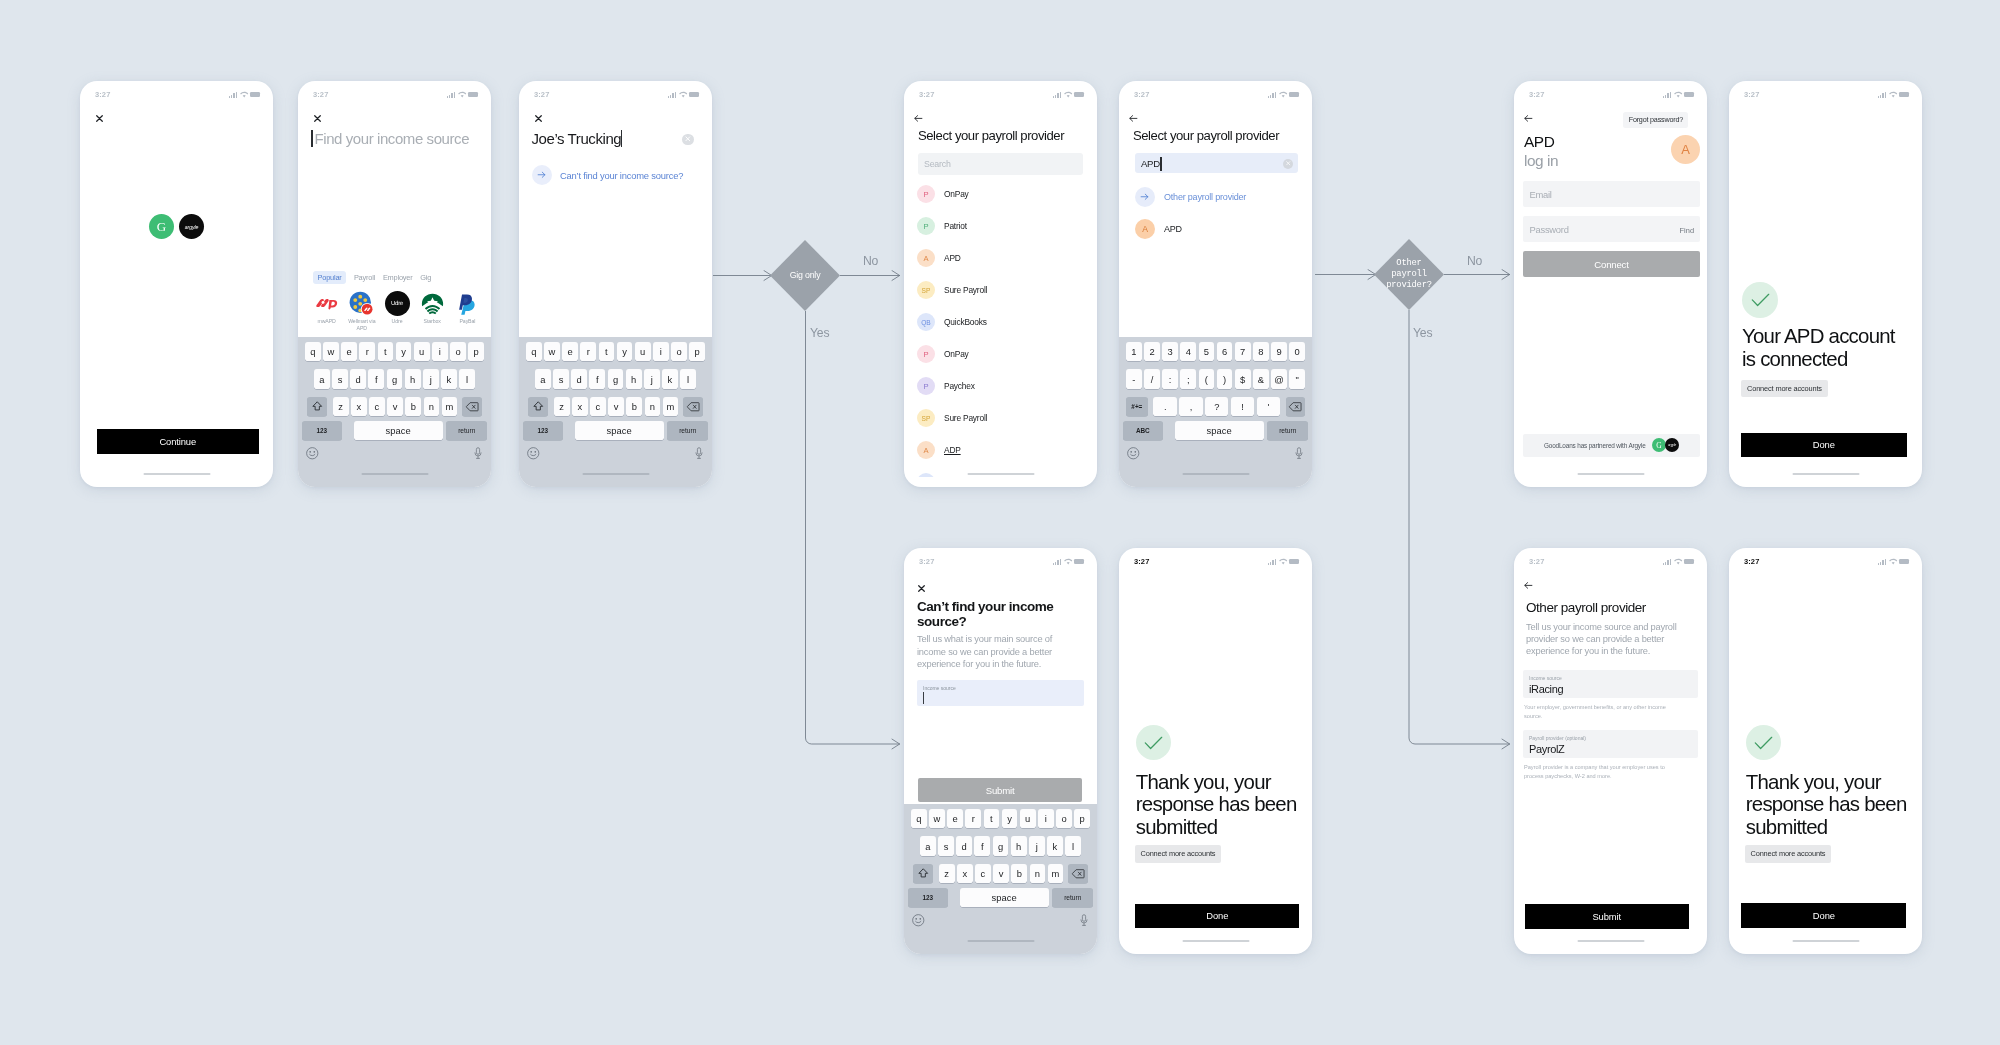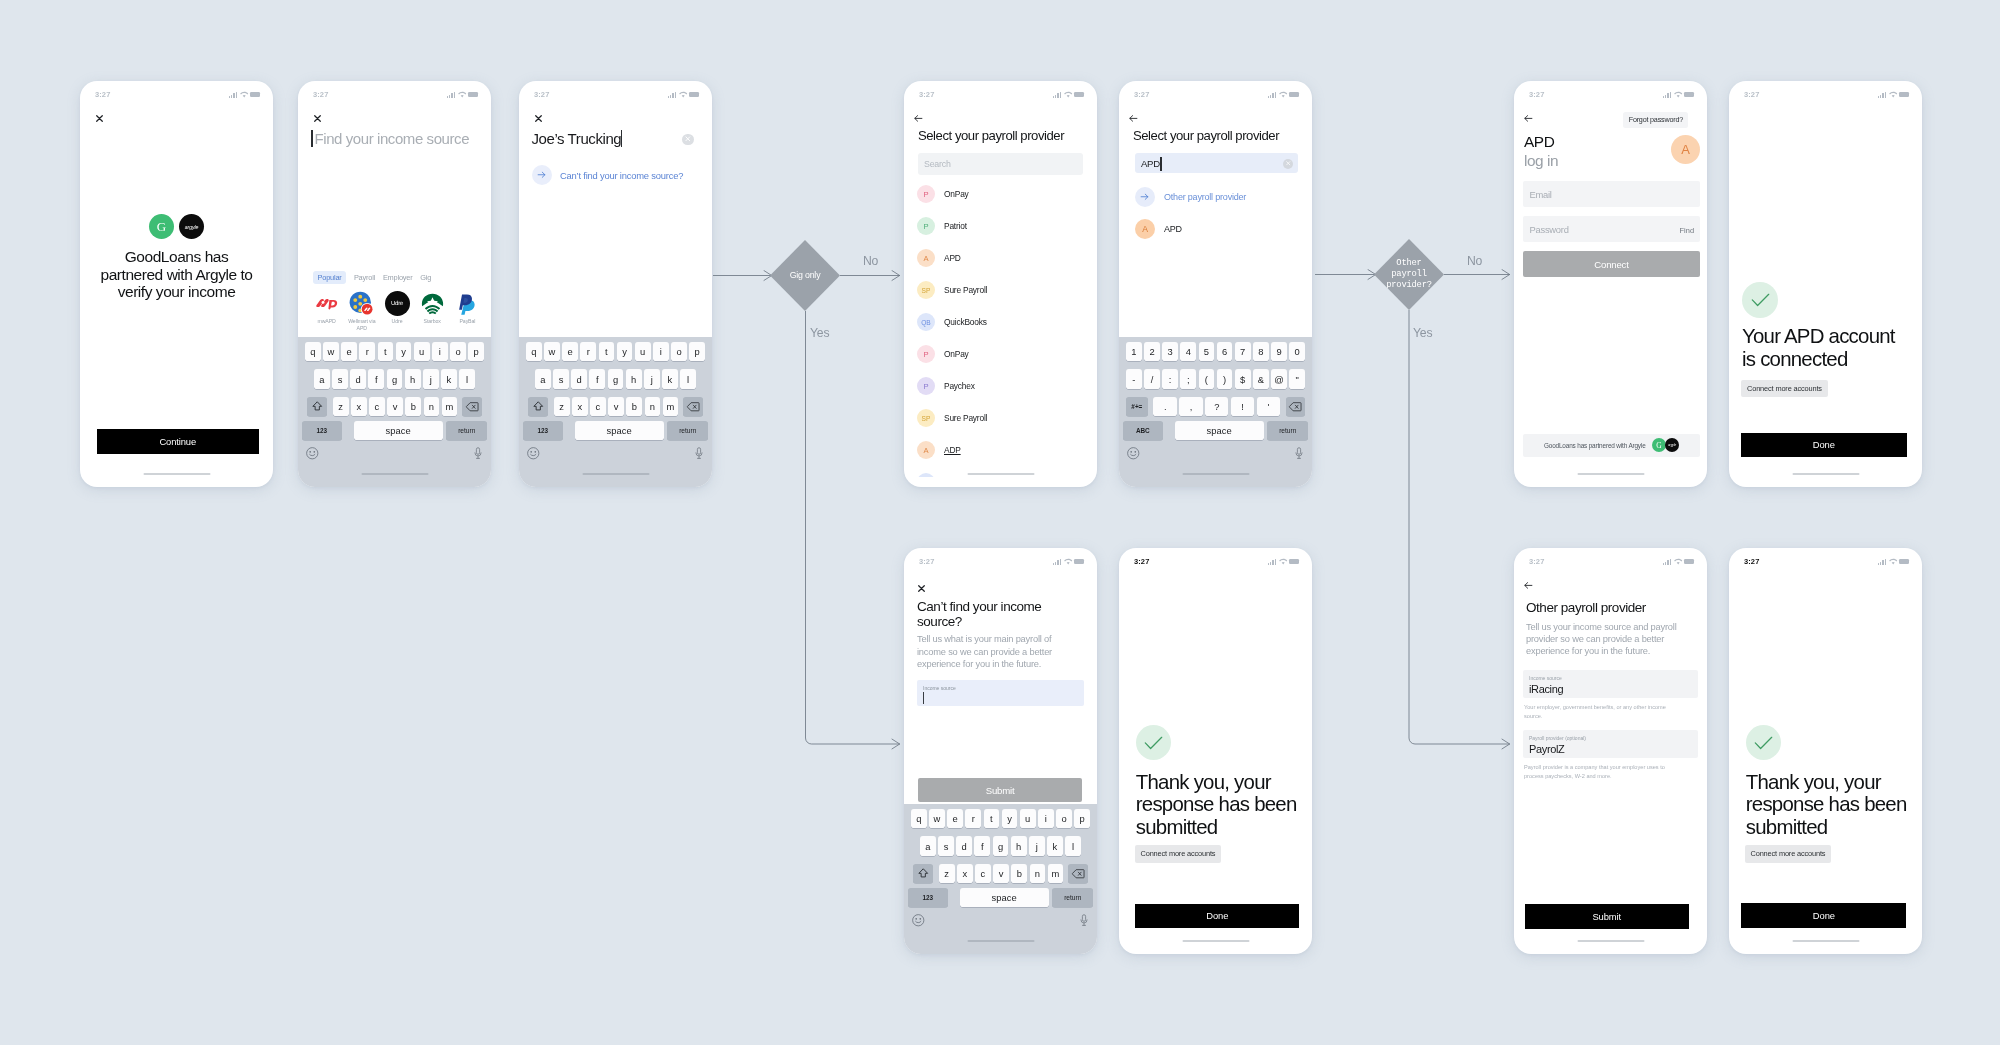--- a/index.html
+++ b/index.html
@@ -94,26 +94,20 @@
 
   <div style="position:absolute;left:0;right:0;top:133px;display:flex;justify-content:center;gap:5px;">
     <div style="width:25px;height:25px;border-radius:50%;background:#3ebd74;display:flex;align-items:center;justify-content:center;">
       <span style="color:#fff;font-size:13px;font-family:'Liberation Serif',serif;">G</span>
     </div>
     <div style="width:25px;height:25px;border-radius:50%;background:#0c0c0c;display:flex;align-items:center;justify-content:center;">
       <span style="color:#fff;font-size:5.2px;letter-spacing:-.1px;font-style:italic;">argyle</span>
     </div>
   </div>
 
-  <div style="position:absolute;left:4px;right:4px;top:167px;text-align:center;font-size:15.5px;
-              line-height:17.5px;color:#111315;letter-spacing:-.45px;">
-          <div>GoodLoans has</div>
-          <div>partnered with Argyle to</div>
-          <div>verify your income</div>
-        </div>
 
   <div class="blkbtn" style="left:16.5px;right:14px;top:348.2px;height:24.6px;font-size:9.4px;letter-spacing:-.1px;">Continue</div>
   <div class="homebar"></div>
  </div>
 </div>
 
 <div class="phone" style="left:298px;top:81px;">
  <div class="scr">
   <div class="sb">
     <div class="tm">3:27</div>
@@ -701,26 +695,26 @@
               </svg>
       </span>
       <span class="batt"></span>
     </div>
   </div>
   <div class="closex" style="left:14px;top:36.5px;">
     <svg width="7" height="7" viewBox="0 0 10 10">
             <path d="M1 1 9 9M9 1 1 9" stroke="#1d2024" stroke-width="1.75" stroke-linecap="round"></path>
           </svg>
   </div>
-  <div style="position:absolute;left:13px;right:6px;top:51px;font-size:13.5px;line-height:15.4px;color:#131517;letter-spacing:-.45px;">
+  <div style="position:absolute;left:13px;right:6px;top:51px;font-size:13.5px;line-height:15.4px;color:#131517;letter-spacing:-.45px;font-weight:bold;">
           <div>Can’t find your income</div>
           <div>source?</div>
         </div>
   <div style="position:absolute;left:13px;right:10px;top:85px;font-size:9.3px;line-height:12.5px;color:#a0a7af;letter-spacing:-.2px;">
-          <div>Tell us what is your main payroll of</div>
+          <div>Tell us what is your main source of</div>
           <div>income so we can provide a better</div>
           <div>experience for you in the future.</div>
         </div>
   <div style="position:absolute;left:13px;right:13px;top:132px;height:26.4px;background:#e9eefa;border-radius:2px;">
     <span style="position:absolute;left:6px;top:4.5px;font-size:5px;color:#8a939d;">Income source</span>
     <span style="position:absolute;left:6px;top:12px;width:1.3px;height:11.5px;background:#383c42;"></span>
   </div>
   <div class="graybtn" style="left:14.2px;right:15px;top:230px;height:24px;border-radius:2px;font-size:9.6px;letter-spacing:-.2px;">Submit</div>
   <div class="kb">
           <div style="height:5px"></div>

